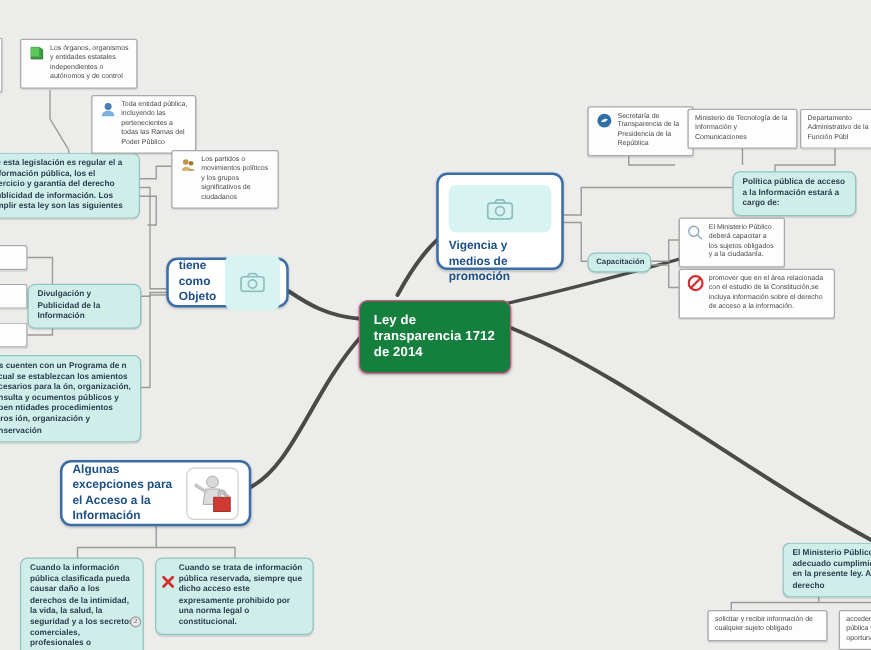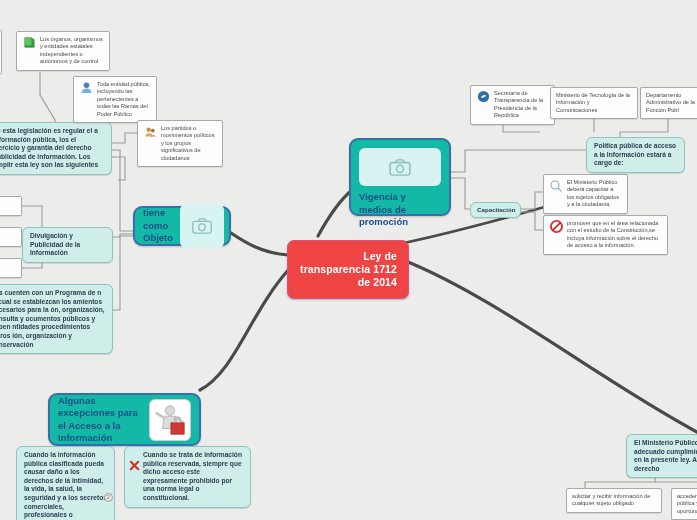--- a/index.html
+++ b/index.html
@@ -11,35 +11,34 @@
     overflow:hidden;
     position:relative;
   }
   #canvas { position:absolute; inset:0; }
   svg.links { position:absolute; inset:0; width:697px; height:520px; pointer-events:none; }
 
   
   .node { position:absolute; }
 
   .central {
-    background:#ef4444;
+    background:#15803d;
     border:1px solid #d4518a;
     border-radius:7px;
     color:#ffffff;
     font-weight:bold;
     font-size:10.5px;
     line-height:13px;
     padding:9px 11px;
     box-shadow:0 1px 2px rgba(0,0,0,.25);
     letter-spacing:.1px;
-    text-align:right;
   }
 
   .bigteal {
-    background:#14b8a6;
+    background:#ffffff;
     border:2px solid #3a6ea8;
     border-radius:9px;
     padding:8px;
     display:flex;
     align-items:center;
     gap:7px;
     box-shadow:0 1px 2px rgba(0,0,0,.18);
   }
   .bigteal .lbl {
     color:#1c4f86;
@@ -166,21 +165,21 @@
     <span class="imgbox" style="width:100%; height:38px;">
       <svg width="22" height="17" viewBox="0 0 24 19" fill="none" stroke="#8fbdbb" stroke-width="1.6">
         <rect x="1" y="4" width="22" height="14" rx="2.5"></rect>
         <path d="M7 4 L9 1 L15 1 L17 4"></path>
         <circle cx="12" cy="11" r="4"></circle>
       </svg>
     </span>
     <span class="lbl">Vigencia y medios de promoción</span>
   </div>
 
-  <div class="node bigteal" style="left:48px; top:368px; width:153px; height:53px;margin-top:25px;">
+  <div class="node bigteal" style="left:48px; top:368px; width:153px; height:53px;">
     <span class="lbl">Algunas excepciones para el Acceso a la Información</span>
     <span class="imgbox white" style="width:42px;height:42px;">
       <svg width="36" height="34" viewBox="0 0 38 36">
         <circle cx="19" cy="8" r="5" fill="#d9d9d9" stroke="#a8a8a8" stroke-width="0.8"></circle>
         <path d="M13 14 L25 14 L27 27 L11 27 Z" fill="#dcdcdc" stroke="#a8a8a8" stroke-width="0.8"></path>
         <path d="M13 16 L5 11" stroke="#c4c4c4" stroke-width="3" stroke-linecap="round"></path>
         <path d="M25 16 L32 20" stroke="#c4c4c4" stroke-width="3" stroke-linecap="round"></path>
         <rect x="20" y="21" width="14" height="12" fill="#cf3b33" stroke="#9c2a24" stroke-width="0.8"></rect>
         <path d="M24 21 v-3 a3 3 0 0 1 6 0 v3" fill="none" stroke="#b0b0b0" stroke-width="1.4"></path>
       </svg>

